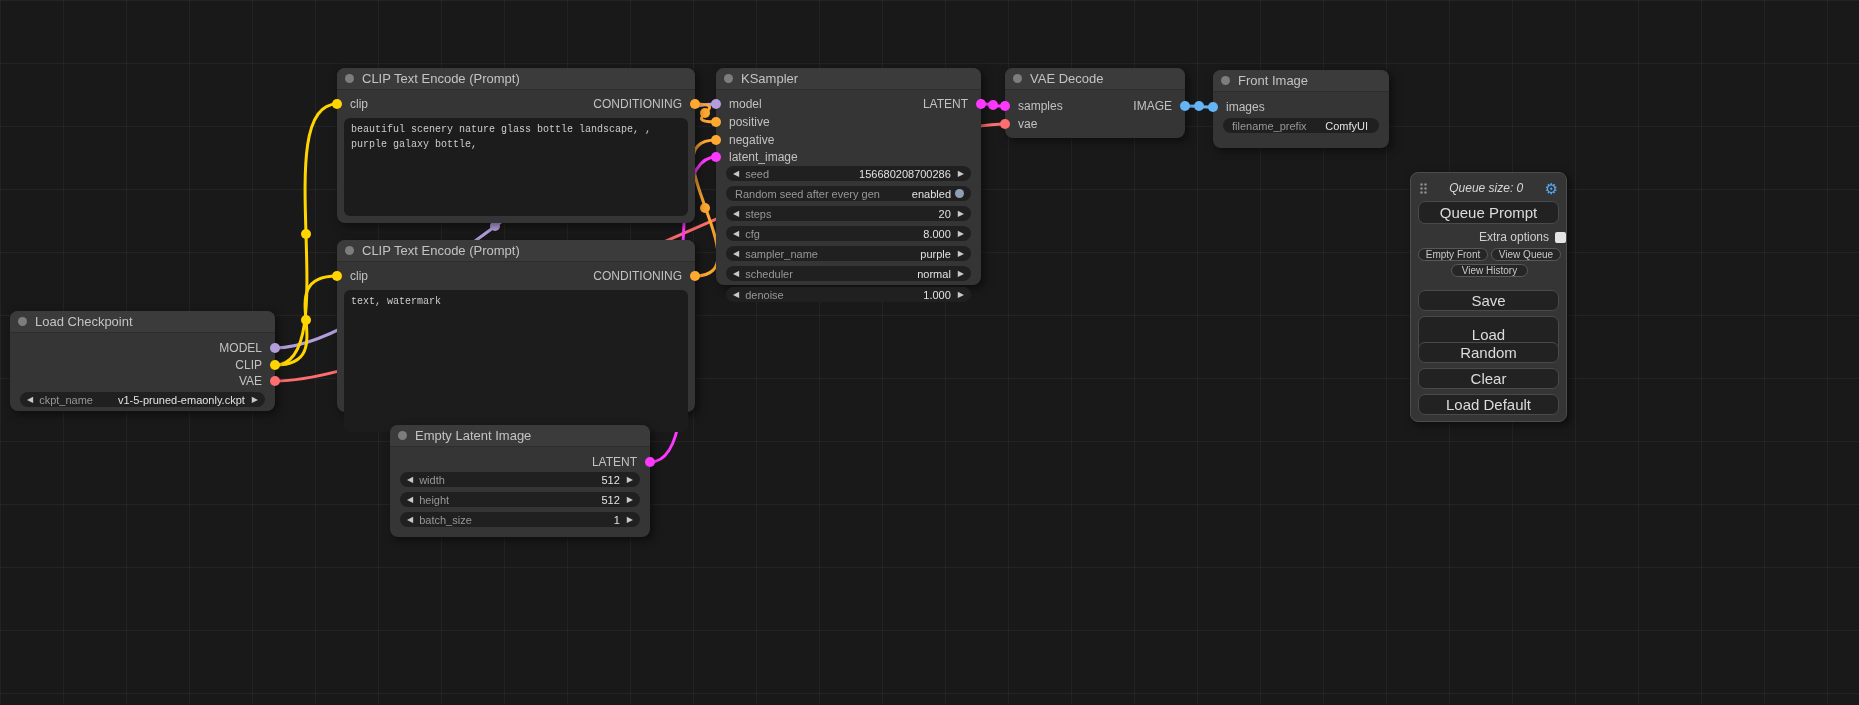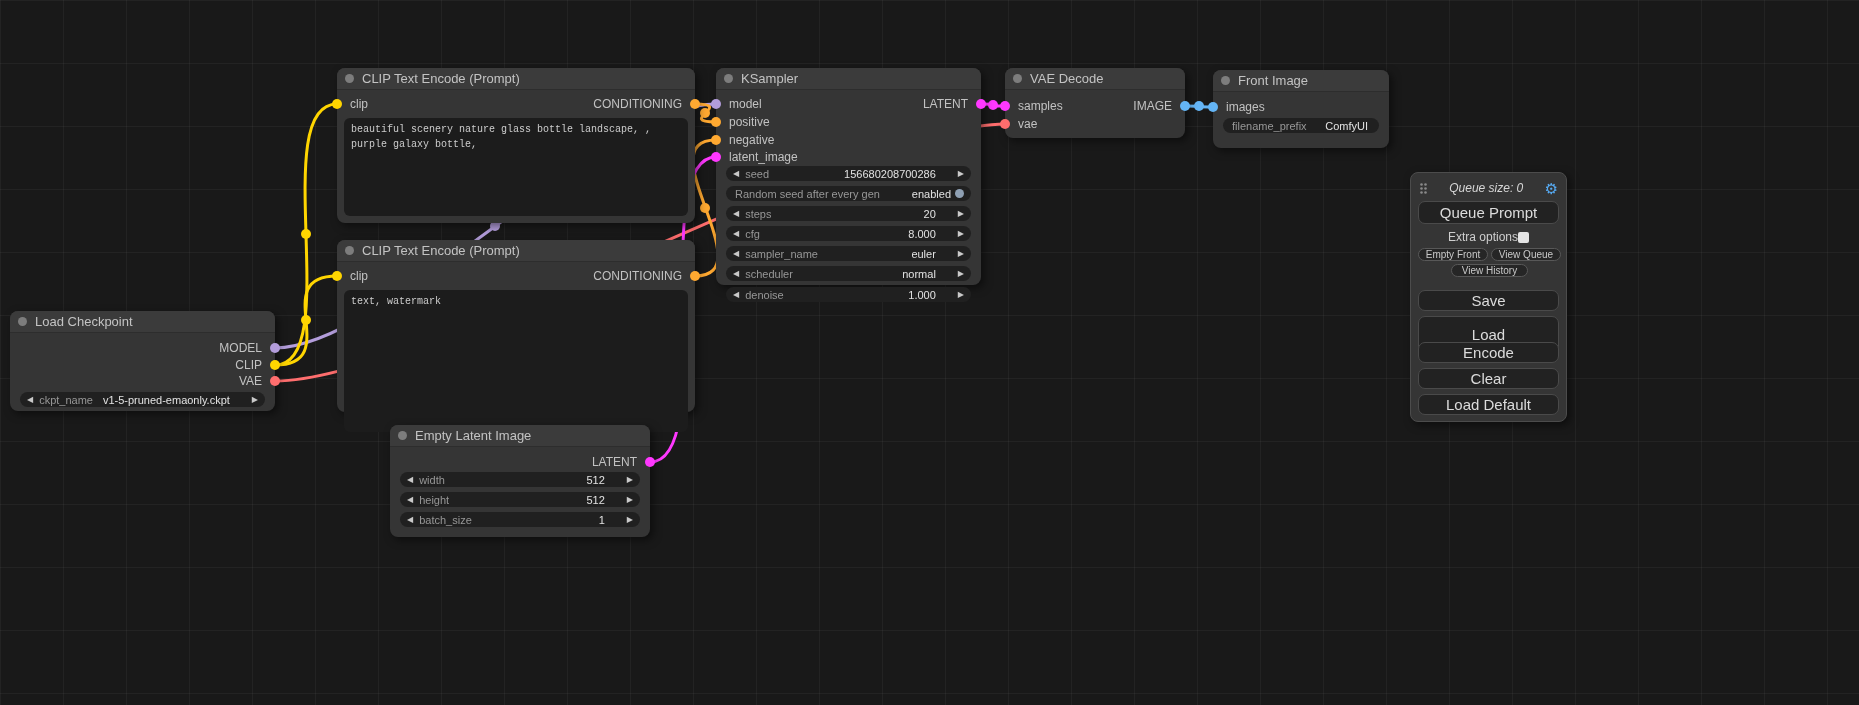--- a/index.html
+++ b/index.html
@@ -27,39 +27,39 @@
   .slot.in .port  { left:-5px; }
   .slot.out .port { right:-5px; }
 
   .c-model{background:#B39DDB;} .c-clip{background:#FFD500;} .c-vae{background:#FF6E6E;}
   .c-cond{background:#FFA931;} .c-latent{background:#FF38FF;} .c-image{background:#64B5F6;}
 
   .widget { position:absolute; left:10px; right:10px; height:15px; background:#202020;
     border-radius:8px; display:flex; align-items:center; padding:0 7px; font-size:11px; white-space:nowrap; }
   .arrow { color:#c9c9c9; font-size:8px; flex:none; line-height:15px; }
   .w-name { color:#979797; margin-left:6px; overflow:hidden; }
-  .w-value { color:#e2e2e2; margin-left:auto; margin-right:22px; }
+  .w-value { color:#e2e2e2; margin-left:auto; margin-right:7px; }
   .widget.no-arrows .w-name { margin-left:2px; }
   .widget.no-arrows .w-value { margin-right:4px; }
   .toggle-dot { width:9px; height:9px; border-radius:50%; background:#8fa0b3; flex:none; }
 
   .prompt-text { position:absolute; left:7px; width:344px; background:#1c1c1c; border:none; border-radius:6px;
     color:#cccccc; font-family:"Liberation Mono","DejaVu Sans Mono",monospace; font-size:10px; line-height:1.45;
     padding:5px 7px; resize:none; overflow:hidden; display:block; }
 
   #queue-panel { position:absolute; left:1410px; top:172px; width:157px; height:250px; z-index:3;
     background:#353535; border:1px solid #4c4c4c; border-radius:8px; box-shadow:3px 3px 9px rgba(0,0,0,0.5); }
   #queue-panel .hdr { position:absolute; top:7px; left:8px; right:8px; height:16px; display:flex; align-items:center; }
   .queue-size { flex:1; text-align:center; font-size:12px; color:#d6d6d6;font-style:italic; }
   .gear { color:#56aaf2; font-size:15px; line-height:15px; flex:none; }
   .drag-handle { flex:none; display:flex; align-items:center; }
   .btn { position:absolute; left:7px; right:7px; height:22px; background:#222222; border:1px solid #4a4a4a;
     border-radius:7px; color:#dcdcdc; font-size:15px; font-family:inherit; text-align:center; line-height:19px; cursor:pointer; display:block; }
   .btn.small { font-size:10px; height:13px; line-height:10px; background:#262626; border:1px solid #585858; color:#c8c8c8; }
-  .extra-row { position:absolute; top:57px; left:0; right:0; height:14px; display:flex; justify-content:center; align-items:center; font-size:12px; color:#cfcfcf; }
+  .extra-row { position:absolute; top:57px; left:0; right:0; height:14px; display:flex; justify-content:flex-end; align-items:center; gap:6px; font-size:12px; color:#cfcfcf; }
   .checkbox { width:11px; height:11px; background:#e4e4e4; border-radius:2px; }
 </style>
 </head>
 <body>
 
 <div id="canvas">
 
   <svg class="wires" width="1859" height="705">
     <path d="M 275 348 C 385 348, 606 104, 716 104" stroke="#B39DDB"></path>
     <path d="M 275 365 C 345 365, 267 104, 337 104" stroke="#FFD500"></path>
@@ -211,21 +211,21 @@
     </div>
     <div class="widget" style="top:158px">
       <span class="arrow">◀</span>
       <span class="w-name">cfg</span>
       <span class="w-value">8.000</span>
       <span class="arrow">▶</span>
     </div>
     <div class="widget" style="top:178px">
       <span class="arrow">◀</span>
       <span class="w-name">sampler_name</span>
-      <span class="w-value">euler</span>
+      <span class="w-value">purple</span>
       <span class="arrow">▶</span>
     </div>
     <div class="widget" style="top:198px">
       <span class="arrow">◀</span>
       <span class="w-name">scheduler</span>
       <span class="w-value">normal</span>
       <span class="arrow">▶</span>
     </div>
     <div class="widget" style="top:219px">
       <span class="arrow">◀</span>
@@ -289,18 +289,18 @@
     <button class="btn" style="top:28px;height:23px">Queue Prompt</button>
     <div class="extra-row">
       <span>Extra options</span>
       <span class="checkbox"></span>
     </div>
     <button class="btn small" style="top:75px;left:7px;right:auto;width:70px">Empty Front</button>
     <button class="btn small" style="top:75px;left:80px;right:auto;width:70px">View Queue</button>
     <button class="btn small" style="top:91px;left:40px;right:auto;width:77px">View History</button>
     <button class="btn" style="top:117px;height:21px">Save</button>
     <button class="btn" style="top:143px;height:37px">Load</button>
-    <button class="btn" style="top:169px;height:21px">Encode</button>
+    <button class="btn" style="top:169px;height:21px">Random</button>
     <button class="btn" style="top:195px;height:21px">Clear</button>
     <button class="btn" style="top:221px;height:21px">Load Default</button>
   </div>
 
 </div>
 
 </body></html>

